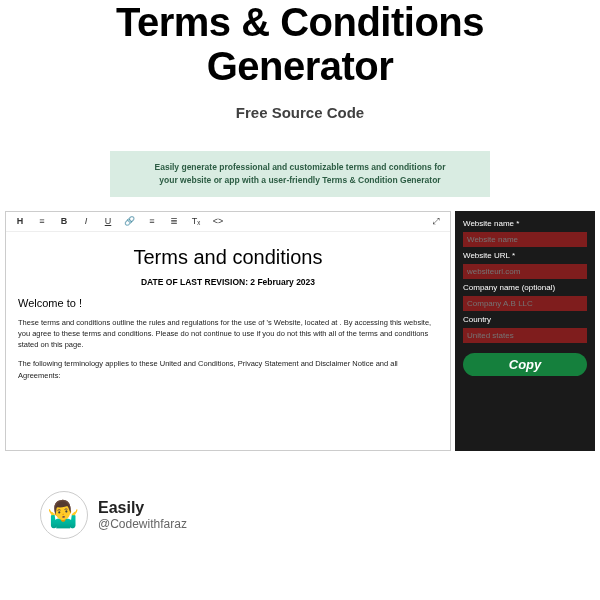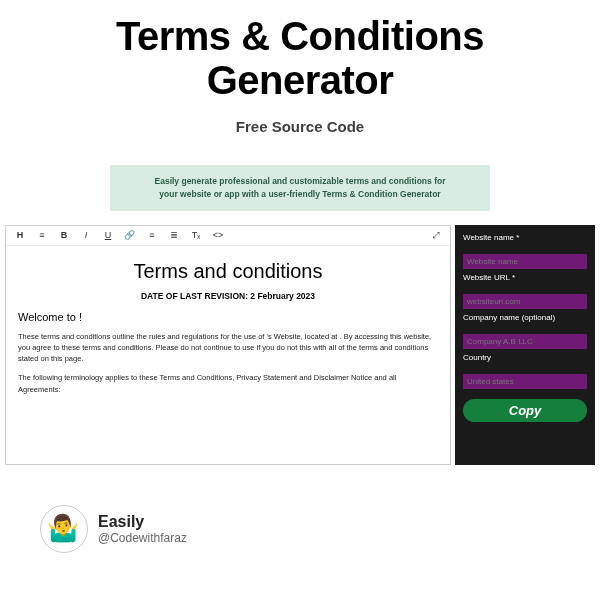--- a/index.html
+++ b/index.html
@@ -1,35 +1,35 @@
 <!DOCTYPE html>
 <html><head>
 <meta charset="utf-8">
 <style>
   * { box-sizing: border-box; margin: 0; padding: 0; }
   body { font-family: Arial, Helvetica, sans-serif; background: #fff; width: 600px; height: 600px; overflow: hidden; }
-  .hero-title { font-size: 40px; font-weight: 900; text-align: center; line-height: 1.1; padding-top: 14px; letter-spacing: -0.5px; }
+  .hero-title { font-size: 40px; font-weight: 900; text-align: center; line-height: 1.1; letter-spacing: -0.5px; }
   .subtitle { color: #404040; font-weight: 700; text-align: center; font-size: 15px; margin-top: 16px; }
   .banner { background: #d9ece2; color: #2d5d44; font-size: 8.5px; font-weight: 600; text-align: center; padding: 10px 40px; margin: 30px auto 14px auto; width: 380px; line-height: 1.5; }
   .app { display: flex; width: 600px; padding: 0 5px; gap: 4px; }
   .editor { flex: 1; border: 1px solid #ccc; background: #fff; min-height: 240px; }
   .toolbar { display: flex; align-items: center; gap: 10px; padding: 4px 8px; border-bottom: 1px solid #eee; font-size: 9px; color: #333; }
   .toolbar .spacer { flex: 1; }
   .tb-btn { cursor: pointer; width: 12px; text-align: center; }
   .tb-btn.bold { font-weight: 900; }
   .tb-btn.italic { font-style: italic; }
   .tb-btn.underline { text-decoration: underline; }
   .ed-body { padding: 8px 12px 12px 12px; }
   .ed-title { font-size: 20px; font-weight: 500; text-align: center; margin: 6px 0 8px 0; }
   .ed-date { font-size: 8.5px; font-weight: 700; text-align: center; margin-bottom: 10px; }
   .ed-h2 { font-size: 11px; font-weight: 400; margin-bottom: 8px; }
   .ed-p { font-size: 7.5px; color: #222; line-height: 1.5; margin-bottom: 8px; }
   .sidebar { width: 140px; background: #1a1a1a; padding: 6px 8px 10px 8px; display: flex; flex-direction: column; gap: 2px; }
   .lbl { color: #fff; font-size: 8px; margin-top: 2px; }
-  .fld { width: 100%; font-size: 8px; padding: 3px 4px; border: none; background: #701a75; color: #999; margin-top: 10px; }
+  .fld { width: 100%; font-size: 8px; padding: 3px 4px; border: none; background: #7f1d1d; color: #999; margin-top: 2px; }
   .copy-btn { background: #15803d; color: #fff; border: none; border-radius: 14px; font-size: 13px; font-weight: 700; font-style: italic; padding: 4px 0; margin-top: 8px; cursor: pointer; }
   .footer { display: flex; align-items: center; gap: 10px; margin-top: 40px; padding-left: 40px; }
   .avatar { width: 48px; height: 48px; border-radius: 50%; border: 1px solid #ccc; display: flex; align-items: center; justify-content: center; font-size: 26px; background: #fff; }
   .who .name { font-size: 16px; font-weight: 600; color: #222; }
   .who .handle { font-size: 12px; color: #666; }
 </style>
 </head>
 <body>
 
 <div class="hero-title">
@@ -54,21 +54,21 @@
       <span class="tb-btn">Tₓ</span>
       <span class="tb-btn">&lt;&gt;</span>
       <span class="spacer"></span>
       <span class="tb-btn">⤢</span>
     </div>
     <div class="ed-body">
       <div class="ed-title">Terms and conditions</div>
       <div class="ed-date">DATE OF LAST REVISION: 2 February 2023</div>
       <div class="ed-h2">Welcome to !</div>
       <div class="ed-p">These terms and conditions outline the rules and regulations for the use of 's Website, located at . By accessing this website, you agree to these terms and conditions. Please do not continue to use if you do not this with all of the terms and conditions stated on this page.</div>
-      <div class="ed-p">The following terminology applies to these Terms and Conditions, Privacy Statement and Disclaimer Notice and all Agreements:</div>
+      <div class="ed-p">The following terminology applies to these United and Conditions, Privacy Statement and Disclaimer Notice and all Agreements:</div>
     </div>
   </div>
 
   <div class="sidebar">
     <div class="lbl">Website name *</div>
     <input class="fld" placeholder="Website name" style="">
     <div class="lbl">Website URL *</div>
     <input class="fld" placeholder="websiteurl.com" style="">
     <div class="lbl">Company name (optional)</div>
     <input class="fld" placeholder="Company A.B LLC" style="">

